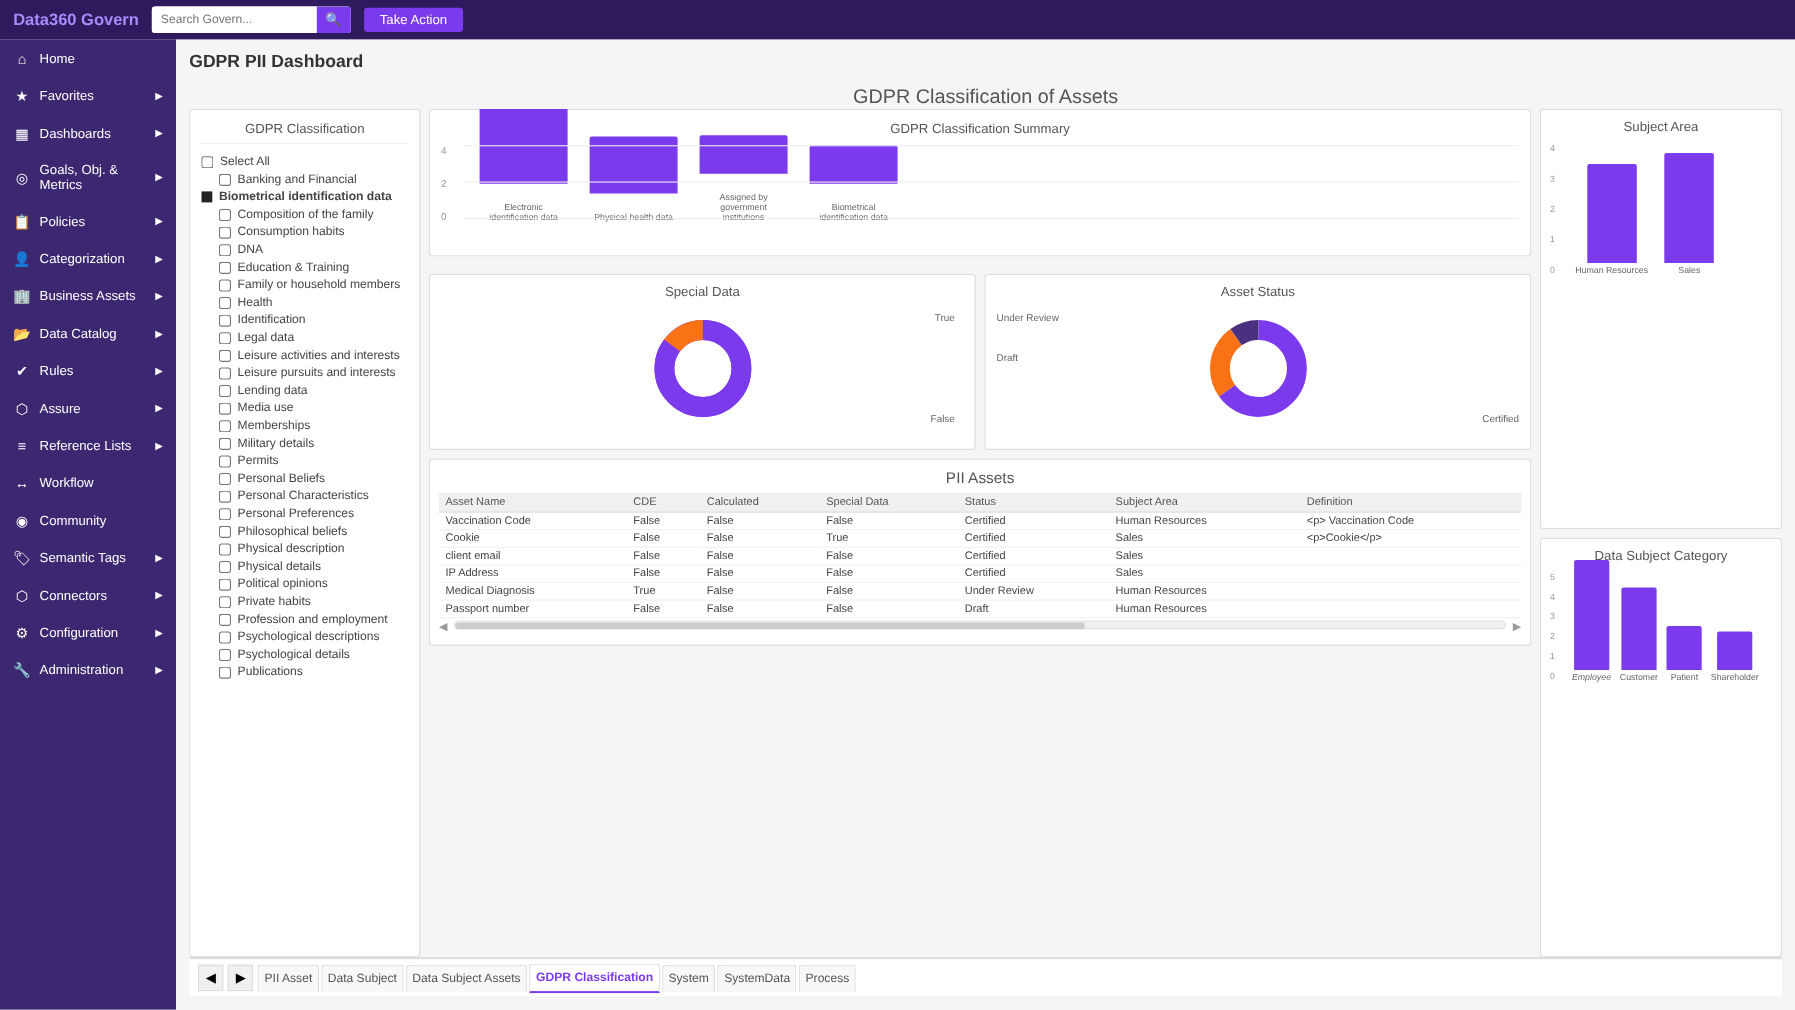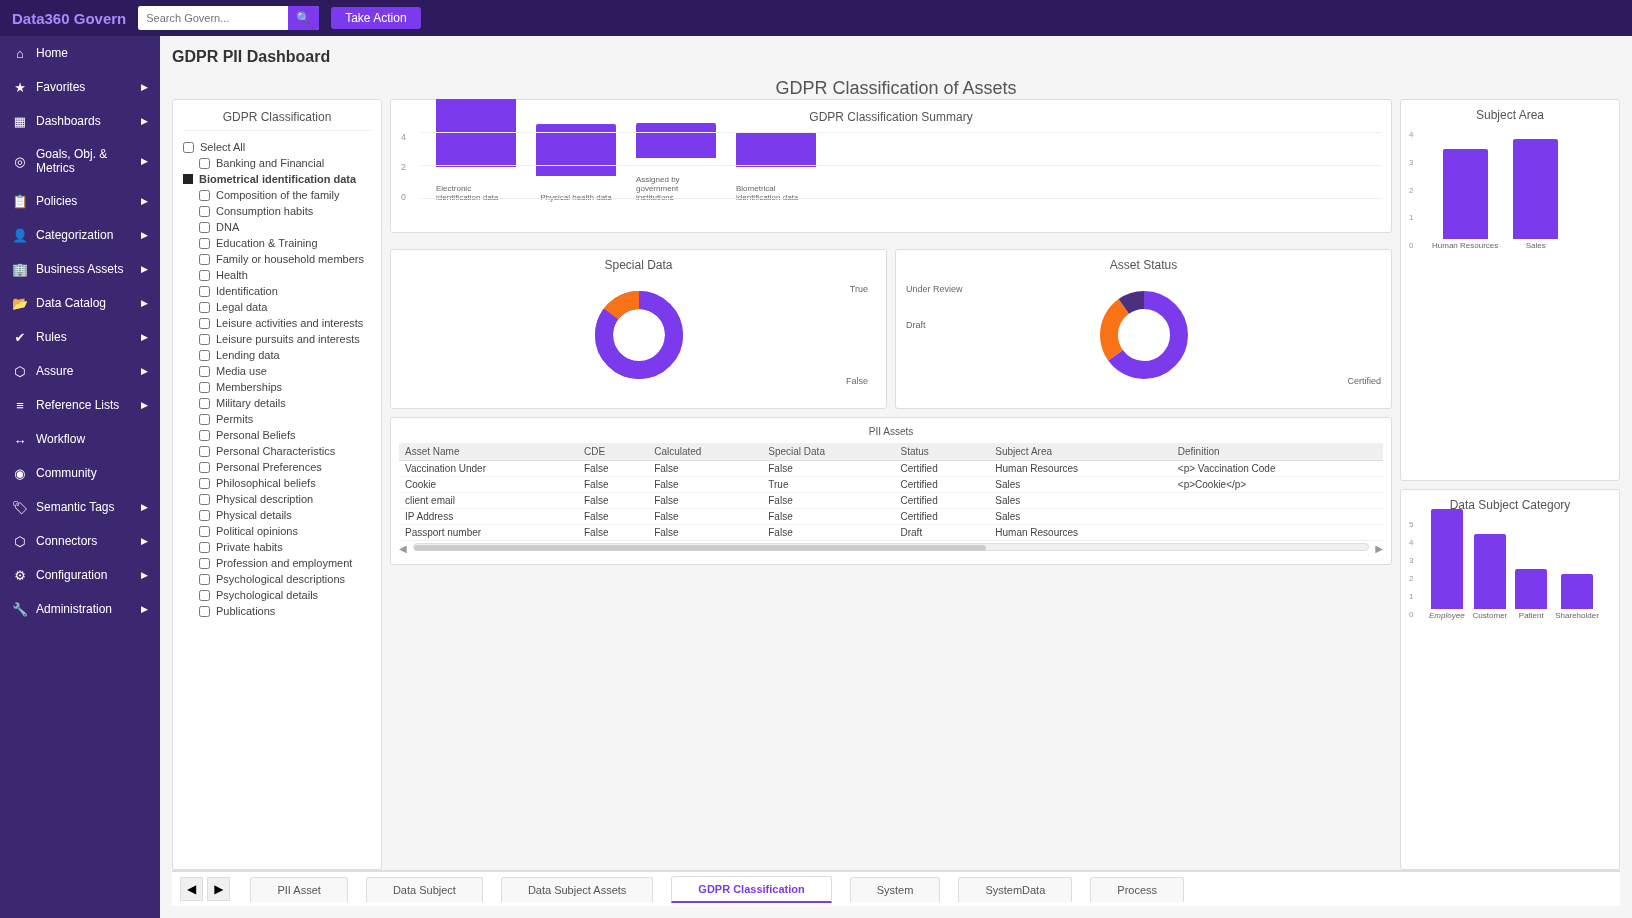--- a/index.html
+++ b/index.html
@@ -47,34 +47,34 @@
     .classification-list { max-height: 540px; overflow-y: auto; }
     .classification-item { display: flex; align-items: center; gap: 6px; padding: 2px 0; font-size: 11px; color: #444; }
     .classification-item input[type=checkbox] { width: 11px; height: 11px; }
     .black-square { width: 10px; height: 10px; background: #222; flex-shrink: 0; }
 
     
     .top-chart-section { background: white; border: 1px solid #ddd; border-radius: 3px; padding: 10px; margin-bottom: 8px; }
     .chart-box { background: white; border: 1px solid #ddd; border-radius: 3px; padding: 8px; flex: 1; }
     .chart-title { text-align: center; font-size: 12px; color: #555; margin-bottom: 8px; }
     .summary-bar-group { display: flex; flex-direction: column; align-items: center; }
-    .summary-bar-label { font-size: 8px; color: #666; margin-top: 17px; text-align: left; max-width: 80px; }
+    .summary-bar-label { font-size: 8px; color: #666; margin-top: 17px; text-align: center; max-width: 80px; }
 
     
     .pii-table-section { background: white; border: 1px solid #ddd; border-radius: 3px; padding: 8px; margin-bottom: 8px; }
-    .pii-table-title { text-align: center; font-size: 10px; color: #555; margin-bottom: 6px; }
+    .pii-table-title { text-align: center; font-size: 14px; color: #555; margin-bottom: 6px; }
     .pii-table { width: 100%; border-collapse: collapse; font-size: 10px; }
     .pii-table th { background: #f0f0f0; padding: 3px 6px; text-align: left; border-bottom: 1px solid #ddd; color: #555; font-weight: normal; }
     .pii-table td { padding: 2px 6px; border-bottom: 1px solid #f0f0f0; color: #444; }
     .scroll-hint { display: flex; justify-content: space-between; font-size: 10px; color: #999; padding: 2px 0; }
 
     
     #bottom-tabs { background: white; border-top: 2px solid #ddd; display: flex; align-items: center; padding: 0 8px; height: 36px; gap: 0; }
     .tab-nav-btn { background: #f0f0f0; border: 1px solid #ddd; padding: 4px 6px; cursor: pointer; font-size: 12px; margin-right: 4px; }
-    .tab { padding: 6px 26px; border: 1px solid #ddd; border-bottom: none; font-size: 11px; cursor: pointer; background: #f8f8f8; color: #555; border-radius: 3px 3px 0 0; margin-right: 2px; margin-left: 16px; }
+    .tab { padding: 6px 5px; border: 1px solid #ddd; border-bottom: none; font-size: 11px; cursor: pointer; background: #f8f8f8; color: #555; border-radius: 3px 3px 0 0; margin-right: 2px; }
     .tab.active { background: white; color: #7c3aed; border-bottom: 2px solid #7c3aed; font-weight: bold; }
 
     
     .right-charts { display: flex; flex-direction: column; gap: 8px; width: 220px; flex-shrink: 0; }
 
     .scrollbar-hint { height: 8px; background: #f0f0f0; border: 1px solid #ddd; border-radius: 4px; position: relative; margin: 4px 0; }
     .scrollbar-thumb { height: 6px; background: #ccc; border-radius: 3px; width: 60%; position: absolute; top: 1px; left: 0; }
   </style>
 </head>
 <body>
@@ -420,21 +420,21 @@
                   <th>CDE</th>
                   <th>Calculated</th>
                   <th>Special Data</th>
                   <th>Status</th>
                   <th>Subject Area</th>
                   <th>Definition</th>
                 </tr>
               </thead>
               <tbody>
                 <tr>
-                  <td>Vaccination Under</td>
+                  <td>Vaccination Code</td>
                     <td>False</td>
                     <td>False</td>
                     <td>False</td>
                     <td>Certified</td>
                     <td>Human Resources</td>
                     <td>&lt;p&gt; Vaccination Code</td>
                 </tr>
                 <tr>
                   <td>Cookie</td>
                     <td>False</td>
@@ -453,20 +453,29 @@
                     <td>Sales</td>
                     <td></td>
                 </tr>
                 <tr>
                   <td>IP Address</td>
                     <td>False</td>
                     <td>False</td>
                     <td>False</td>
                     <td>Certified</td>
                     <td>Sales</td>
+                    <td></td>
+                </tr>
+                <tr>
+                  <td>Medical Diagnosis</td>
+                    <td>True</td>
+                    <td>False</td>
+                    <td>False</td>
+                    <td>Under Review</td>
+                    <td>Human Resources</td>
                     <td></td>
                 </tr>
                 <tr>
                   <td>Passport number</td>
                     <td>False</td>
                     <td>False</td>
                     <td>False</td>
                     <td>Draft</td>
                     <td>Human Resources</td>
                     <td></td>

